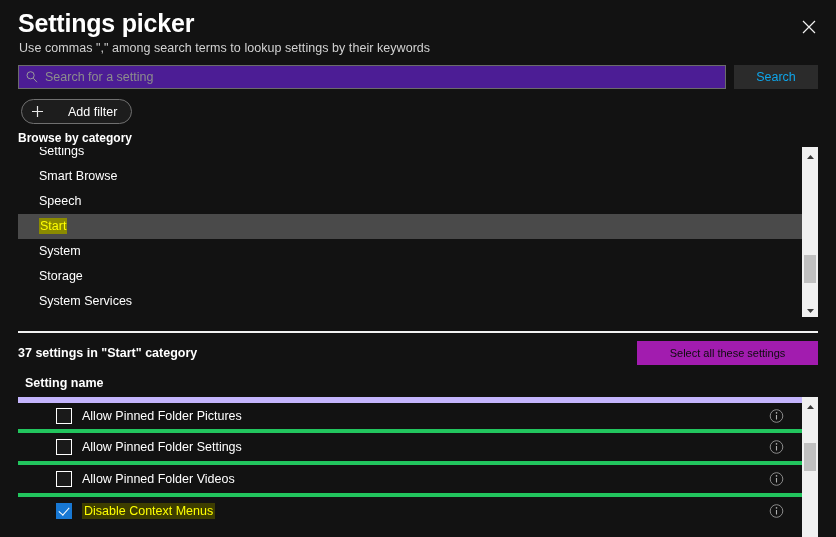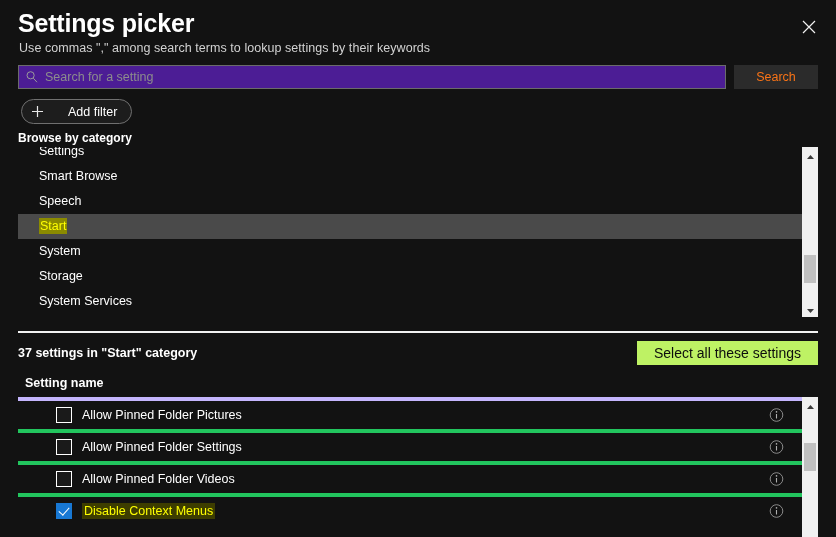--- a/index.html
+++ b/index.html
@@ -98,21 +98,21 @@
   .search-input::placeholder { color: #8d8d8d; opacity: 1; }
 
   .search-button {
     position: absolute;
     right: 0;
     top: 0;
     width: 84px;
     height: 24px;
     background: #2b2b2b;
     border: none;
-    color: #f97316;
+    color: #0ea5e9;
     font-family: "Liberation Sans", sans-serif;
     font-size: 12.5px;
     cursor: default;
   }
 
   
   .add-filter-button {
     position: absolute;
     left: 21px;
     top: 99px;
@@ -231,25 +231,25 @@
     font-weight: 700;
     color: #ffffff;
   }
 
   .select-all-button {
     position: absolute;
     left: 637px;
     top: 341px;
     width: 181px;
     height: 24px;
-    background: #bef264;
+    background: #a21caf;
     border: none;
     color: #0d0d0d;
     font-family: "Liberation Sans", sans-serif;
-    font-size: 14px;
+    font-size: 11px;
     cursor: pointer;
   }
 
   .column-header {
     position: absolute;
     left: 25px;
     top: 376px;
     font-size: 12.5px;
     font-weight: 700;
     color: #ffffff;
@@ -274,21 +274,21 @@
 
   .setting-row {
     height: 32px;
     border-top: 4px solid #22c55e;
     display: flex;
     align-items: center;
     padding-left: 38px;
     position: relative;
     cursor: pointer;
   }
-  .setting-row:first-child { border-top: 4px solid #c4b5fd; }
+  .setting-row:first-child { border-top: 6px solid #c4b5fd; }
 
   .row-checkbox {
     width: 16px;
     height: 16px;
     flex: 0 0 16px;
     border: 1px solid #ffffff;
     background: #1a1a1a;
     margin-right: 10px;
     position: relative;
     cursor: pointer;

